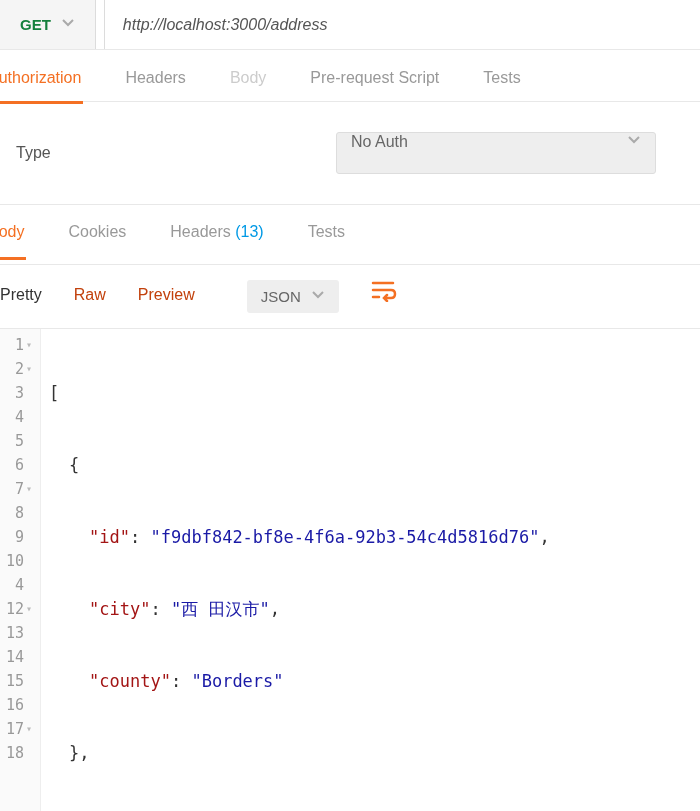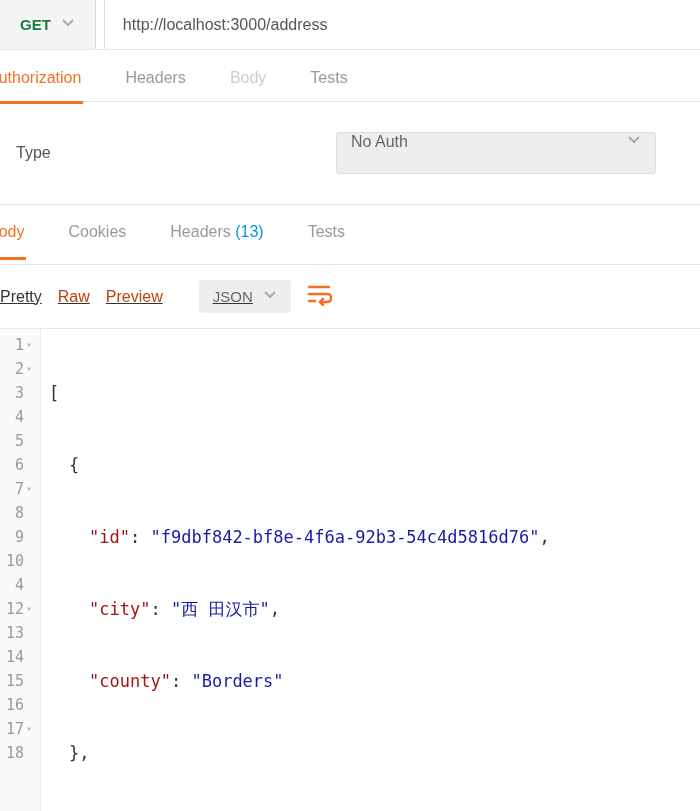--- a/index.html
+++ b/index.html
@@ -37,20 +37,21 @@
       flex: 1;
       border: 1px solid #dcdcdc;
       border-top: none;
       border-bottom: none;
       border-right: none;
       padding: 8px 18px;
       font-size: 16px;
       color: #555;
       outline: none;
       background: #fff;
+      font-style: italic;
     }
     .tabs {
       display: flex;
       align-items: center;
       height: 52px;
       border-bottom: 1px solid #e8e8e8;
       padding-left: 0;
       padding-top: 20px;
       gap: 40px;
     }
@@ -109,25 +110,24 @@
       border-bottom: 3px solid transparent;
       margin-bottom: -1px;
     }
     .resp-tab.active {
       color: #f47023;
       border-bottom-color: #f47023;
     }
     .resp-tab .count { color: #0099e5; }
     .toolbar {
       display: flex;
-      align-items: center;
+      align-items: flex-start;
       padding: 15px 0;
-      gap: 8px;
-      border-bottom: 1px solid #e8e8e8;
-      text-decoration: underline;
+      gap: 24px;
+      border-bottom: 1px solid #e8e8e8;
     }
     .tb-btn { color: #c2410c; font-size: 16px; cursor: pointer; padding: 6px 4px; }
     .tb-btn.active { color: #333; }
     .tb-json {
       display: flex;
       align-items: center;
       background: #eeeeee;
       border-radius: 3px;
       padding: 8px 14px;
       color: #666;
@@ -183,20 +183,21 @@
         </svg>
     </span>
   </div>
   <input class="url-input" value="http://localhost:3000/address" style="">
 </div>
 
 <div class="tabs">
   <div class="tab active" style="margin-left:-14px;">Authorization</div>
   <div class="tab">Headers</div>
   <div class="tab disabled">Body</div>
+  <div class="tab">Pre-request Script</div>
   <div class="tab">Tests</div>
 </div>
 
 <div class="auth-row">
   <div class="auth-label">Type</div>
   <div class="auth-select">
     <span>No Auth</span>
     <span class="chevron">
       <svg width="14" height="14" viewBox="0 0 14 14">
           <path d="M2 4 L7 9 L12 4" fill="none" stroke="#aaa" stroke-width="2"></path>

